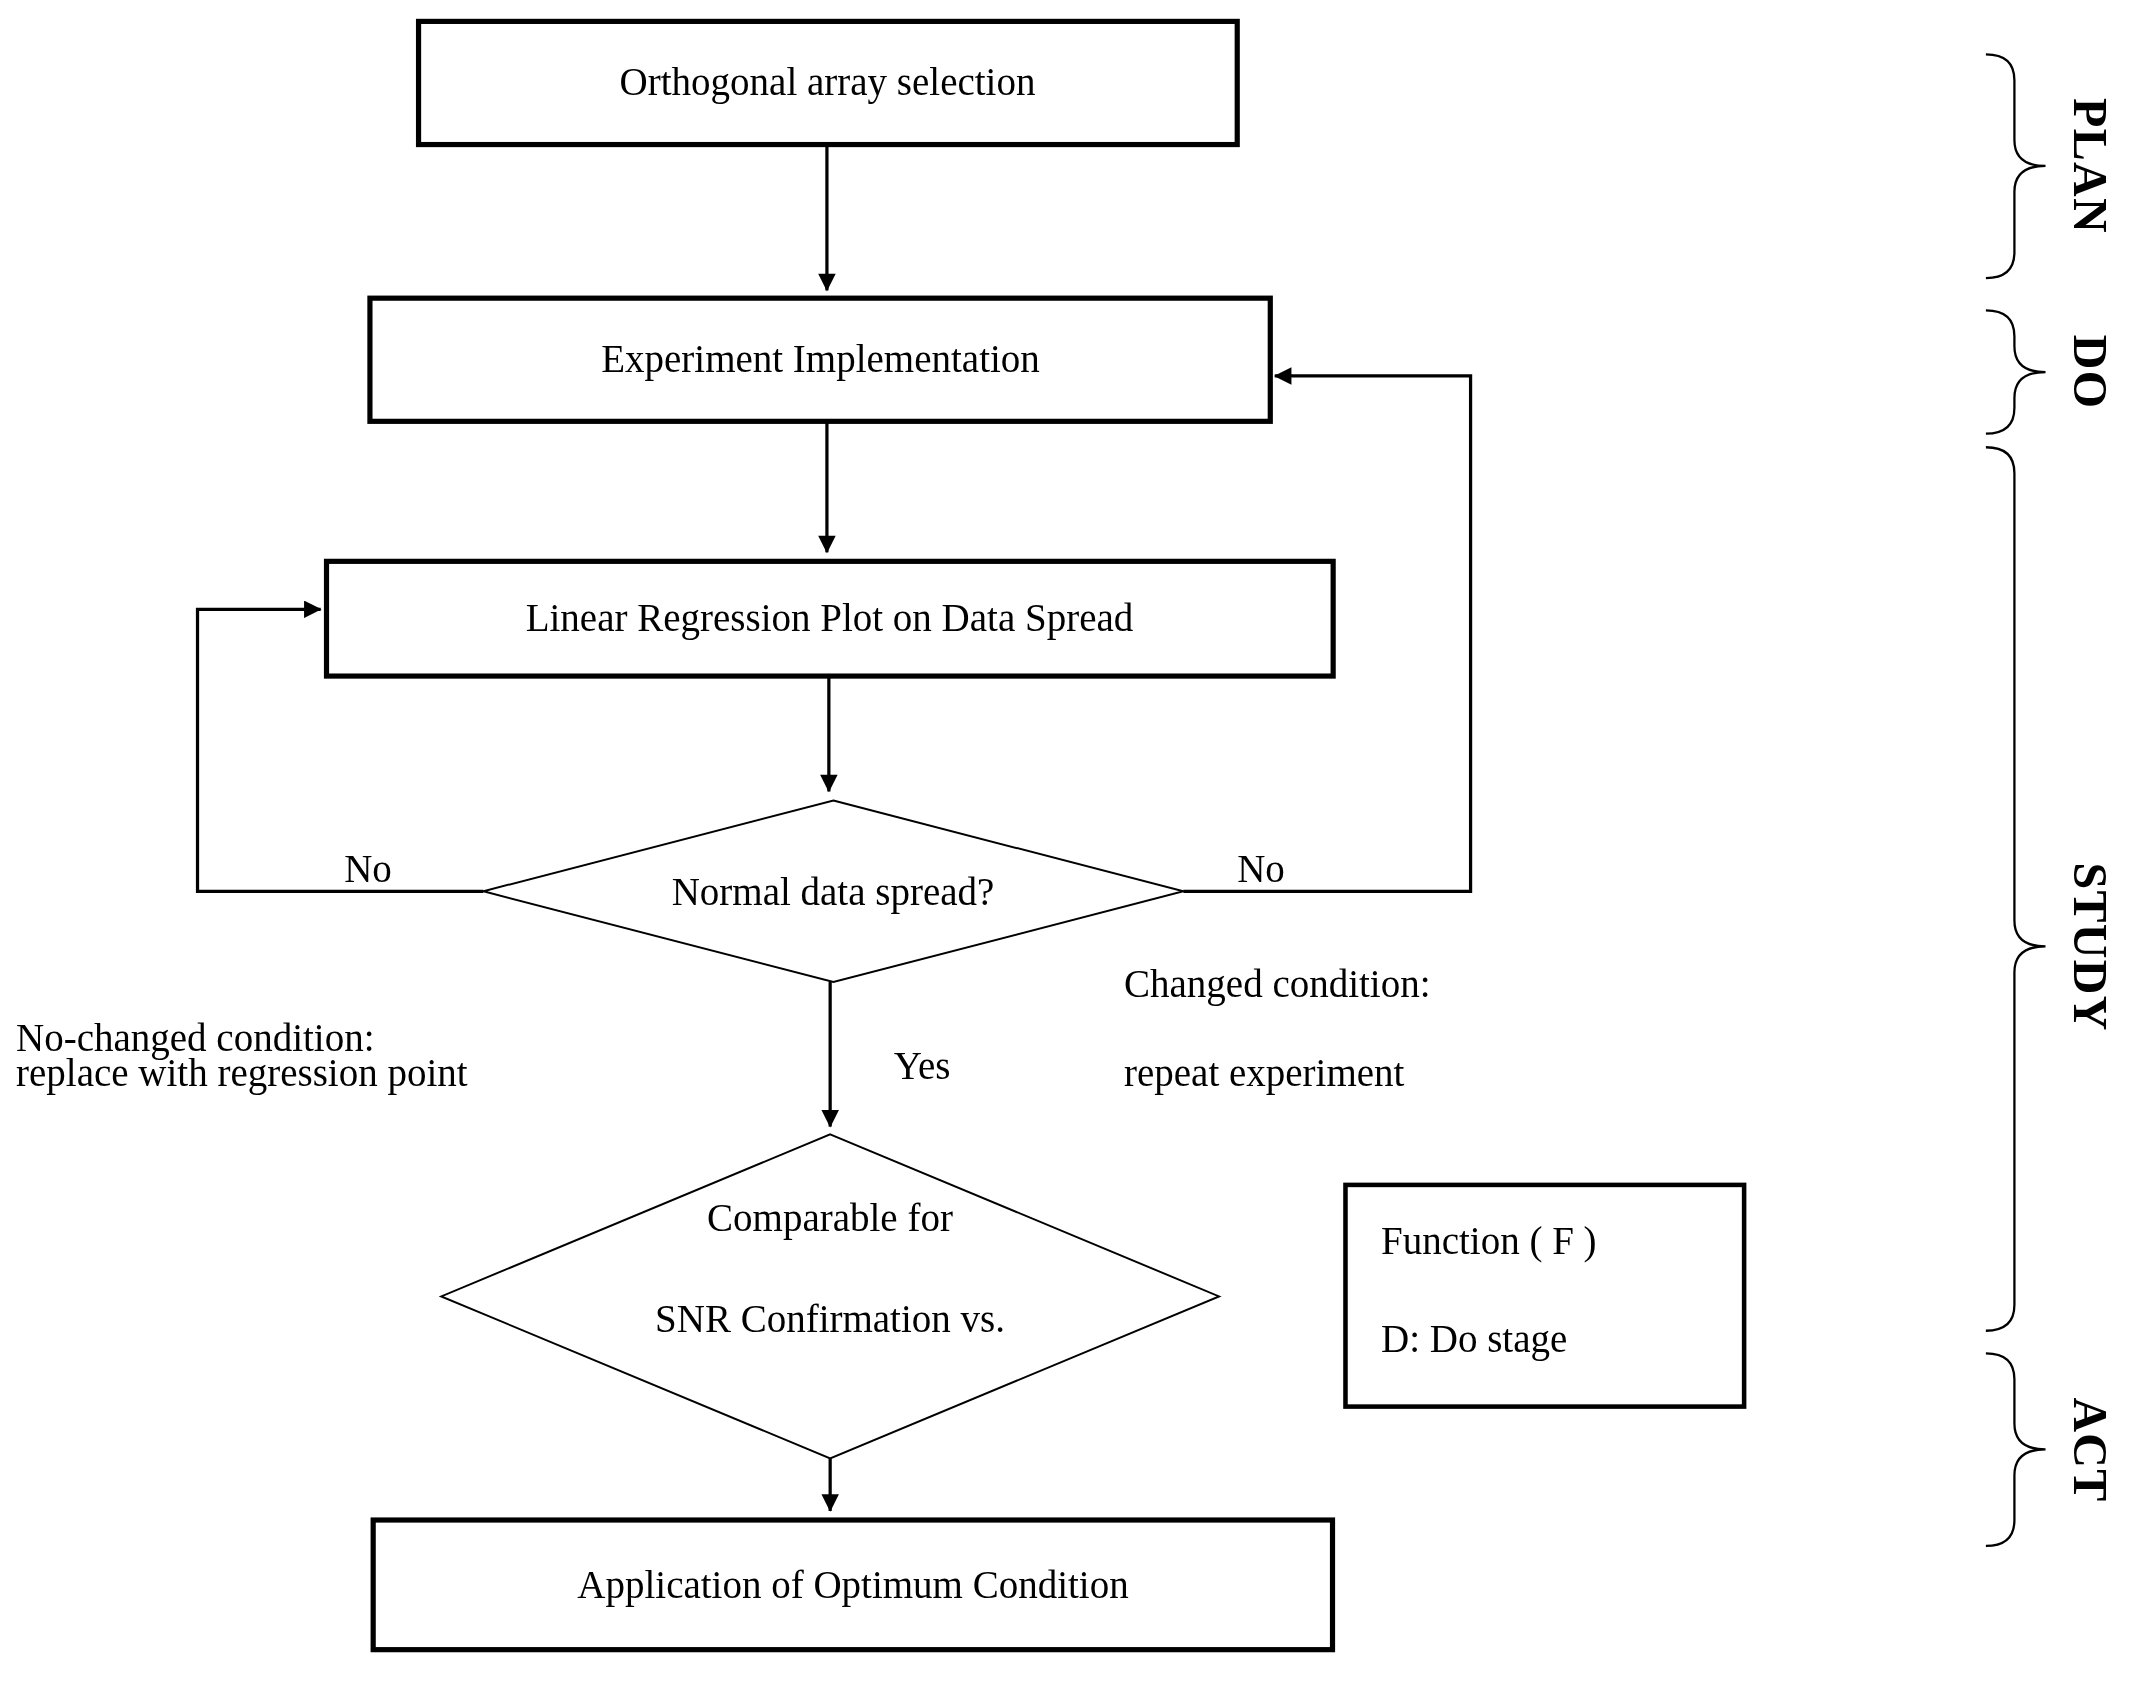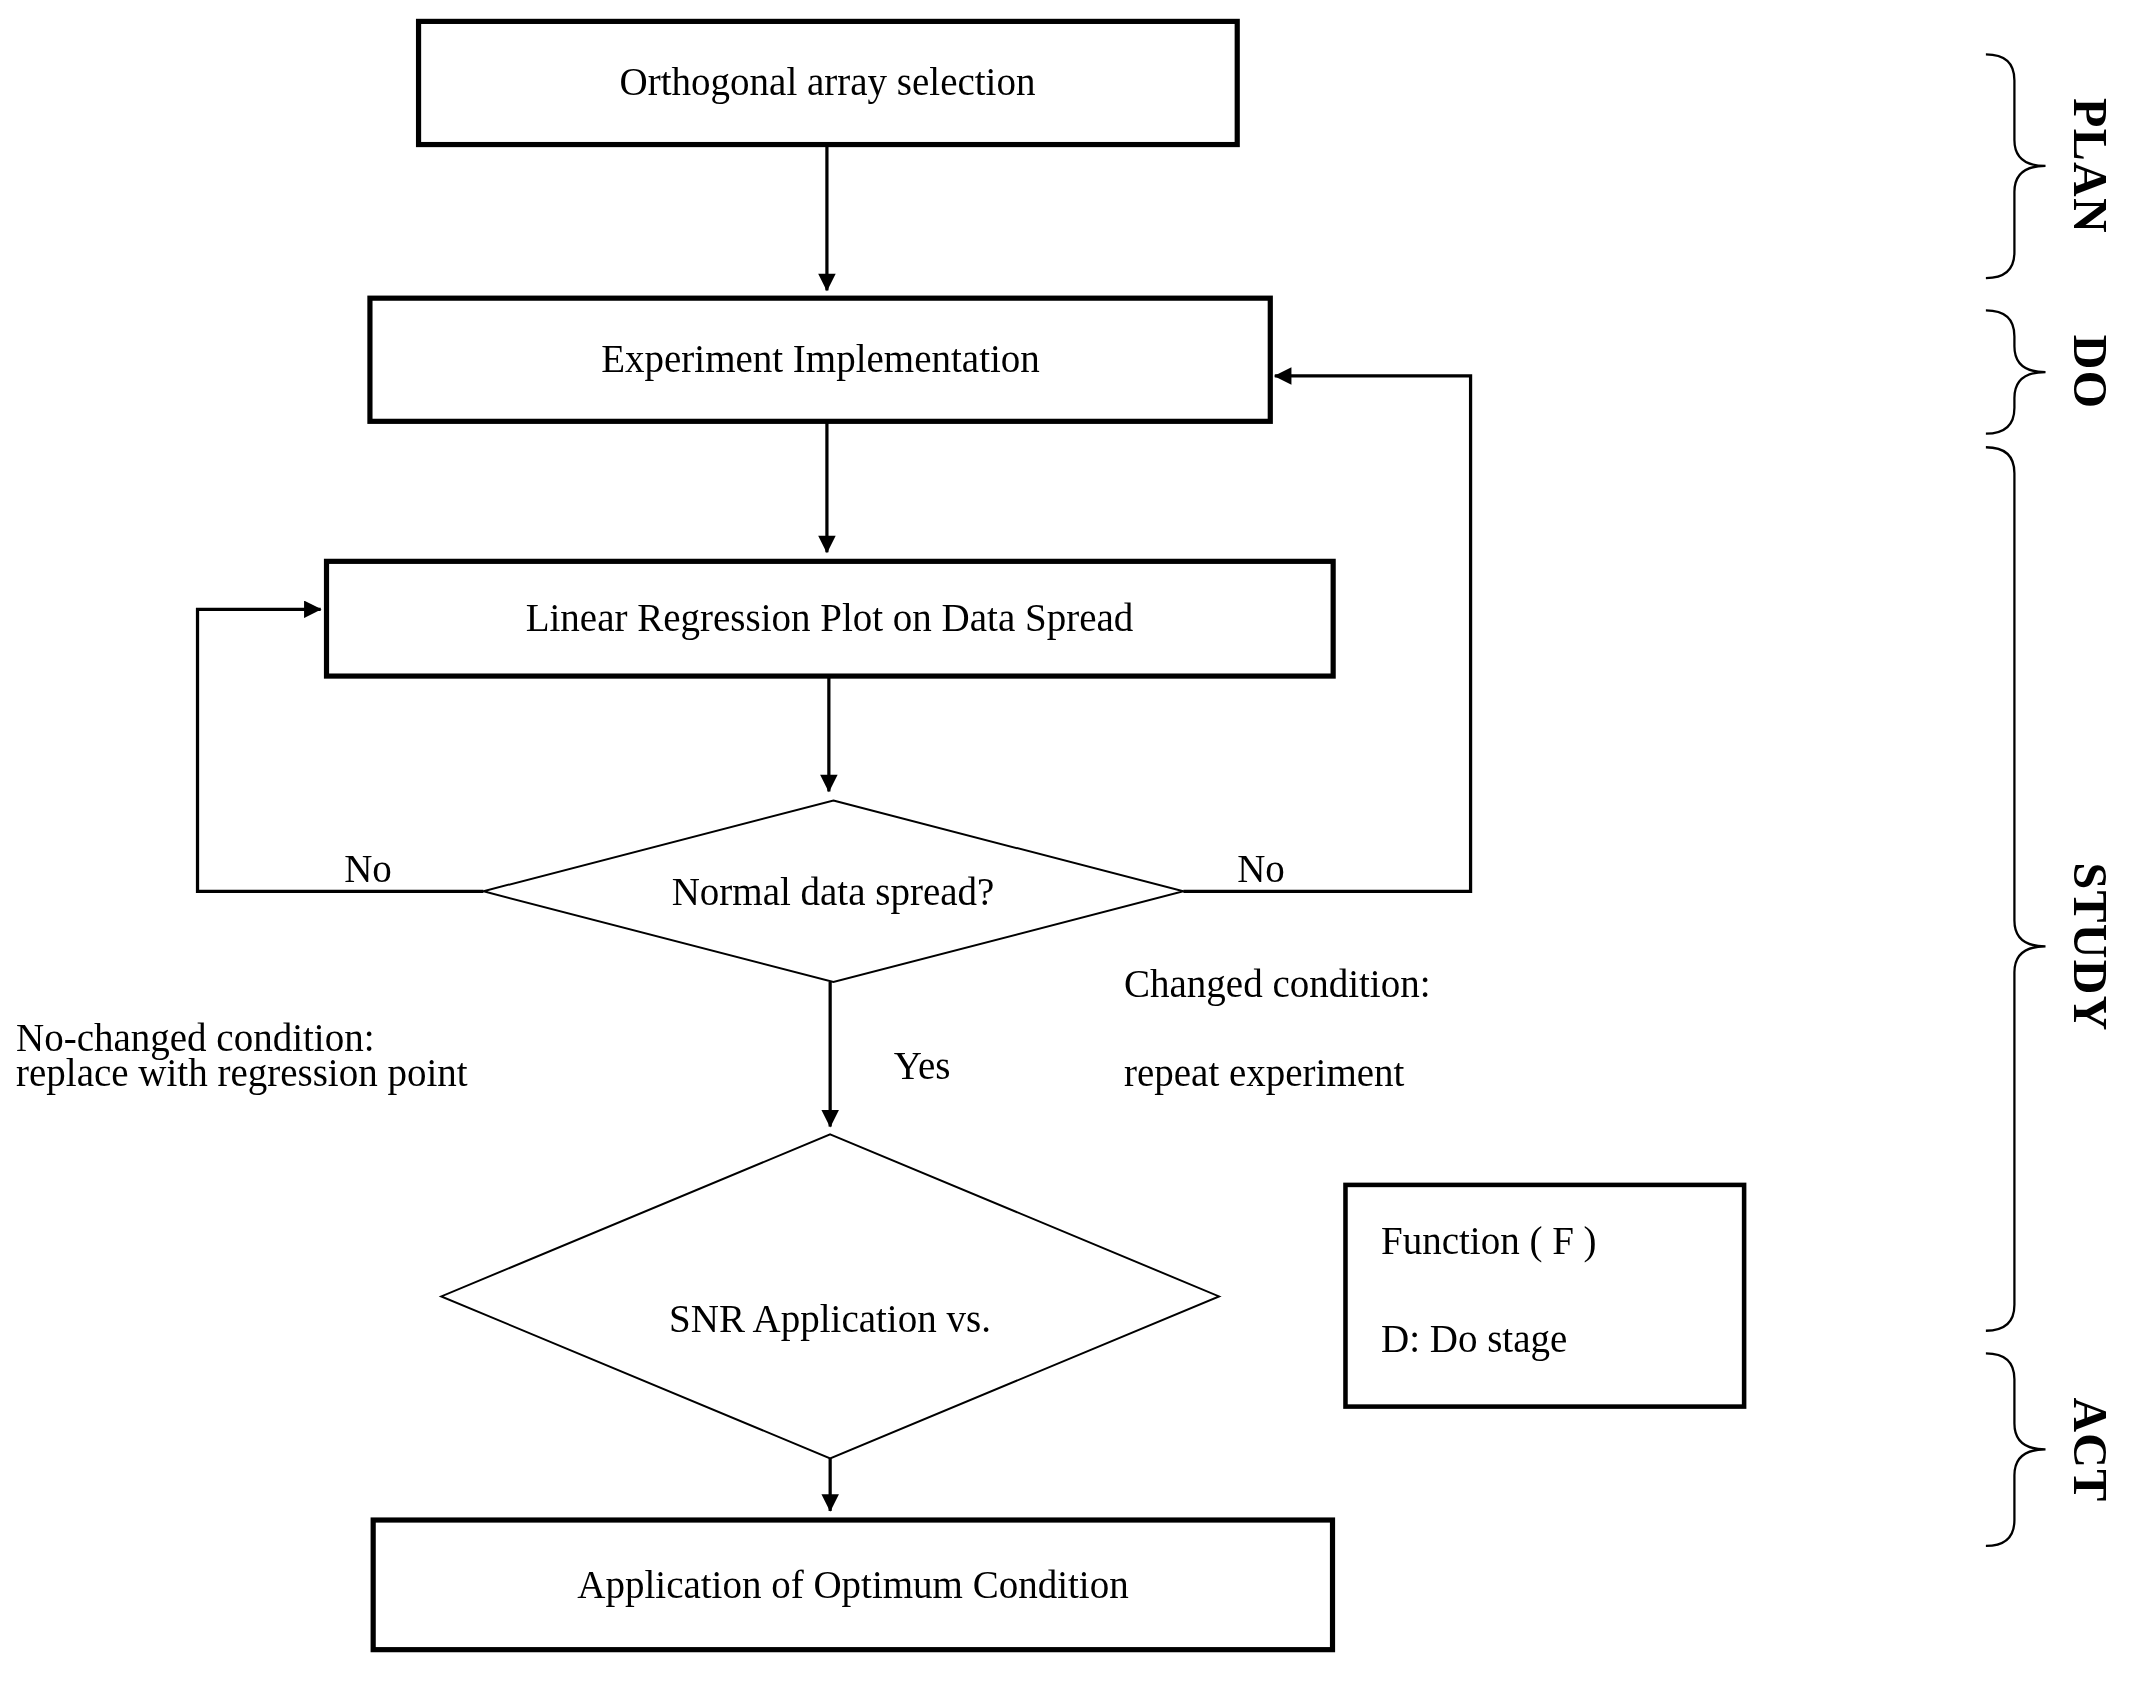--- a/index.html
+++ b/index.html
@@ -79,21 +79,22 @@
     <path d="M3063 84 Q3107 84 3107 124 L3107 216 Q3107 256 3155 256 Q3107 256 3107 296 L3107 389 Q3107 429 3063 429" fill="none" stroke="#000" stroke-width="3.5"></path>
     <path d="M3063 479 Q3107 479 3107 519 L3107 534 Q3107 574 3155 574 Q3107 574 3107 614 L3107 629 Q3107 669 3063 669" fill="none" stroke="#000" stroke-width="3.5"></path>
     <path d="M3063 690 Q3107 690 3107 730 L3107 1420 Q3107 1460 3155 1460 Q3107 1460 3107 1500 L3107 2013 Q3107 2053 3063 2053" fill="none" stroke="#000" stroke-width="3.5"></path>
     <path d="M3063 2088 Q3107 2088 3107 2128 L3107 2196 Q3107 2236 3155 2236 Q3107 2236 3107 2276 L3107 2345 Q3107 2385 3063 2385" fill="none" stroke="#000" stroke-width="3.5"></path>
   </svg>
 
   <div class="lbl" style="left:418px;  top:21.4px;   width:819px; height:123px;">Orthogonal array selection</div>
   <div class="lbl" style="left:370px;  top:298px;  width:901px; height:123px;">Experiment Implementation</div>
   <div class="lbl" style="left:326px;  top:561px;  width:1007px; height:115px;">Linear Regression Plot on Data Spread</div>
   <div class="lbl" style="left:483px;  top:801px; width:700px; height:182px;">Normal data spread?</div>
-  <div class="lbl" style="left:441px;  top:1299px; width:778px; height:41px;">SNR Application vs.</div>
+  <div class="lbl" style="left:441px;  top:1198px; width:778px; height:41px;">Comparable for</div>
+  <div class="lbl" style="left:441px;  top:1299px; width:778px; height:41px;">SNR Confirmation vs.</div>
   <div class="lbl" style="left:373px;  top:1520px; width:960px; height:130px;">Application of Optimum Condition</div>
 
   <div class="lbl-left" style="left:1381px; top:1220px;">Function ( F )</div>
   <div class="lbl-left" style="left:1381px; top:1318px;">D: Do stage</div>
 
   <div class="edge-lbl" style="left:368px;  top:868px;">No</div>
   <div class="edge-lbl" style="left:1261px; top:868px;">No</div>
   <div class="edge-lbl" style="left:922px; top:1065px;">Yes</div>
 
   <div class="lbl-left" style="left:16px;   top:1017px;">No-changed condition:</div>

